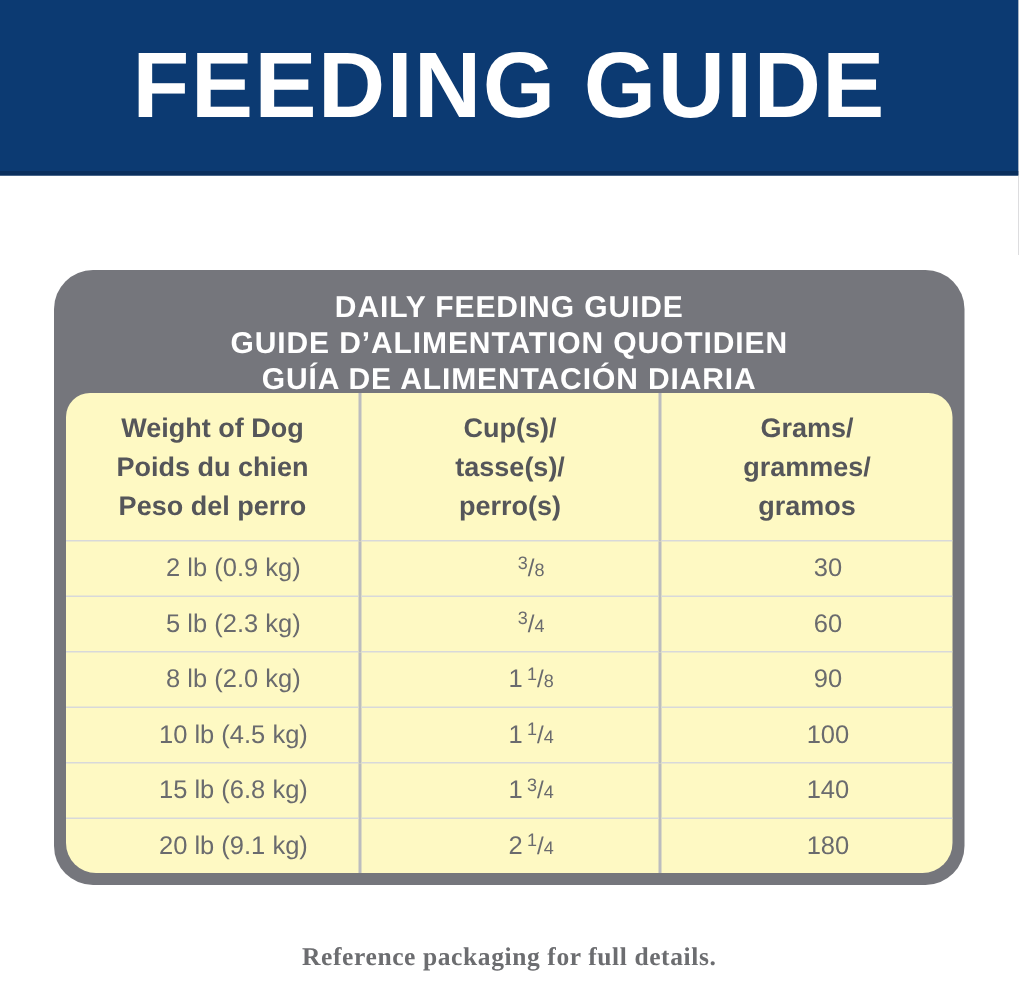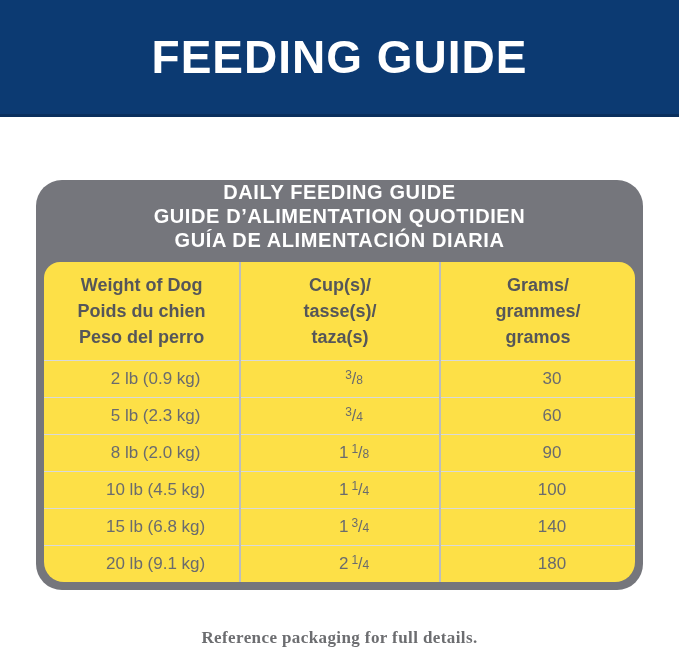--- a/index.html
+++ b/index.html
@@ -22,41 +22,42 @@
 
   .banner {
     position: absolute; left: 0; top: 0;
     width: 679px; height: 117px;
     background: var(--banner-blue);
     border-bottom: 3px solid #0a2f5d;
     display: flex; align-items: center; justify-content: center;
   }
   .banner-title {
     color: var(--header-text);
-    font-size: 46px; font-weight: 700;
+    font-size: 62px; font-weight: 700;
     letter-spacing: 1px; white-space: nowrap;
   }
 
   .card {
     position: absolute; left: 36px; top: 180px;
     width: 607px; height: 410px;
     background: var(--card-gray);
     border-radius: 26px;
   }
   .card-header {
+    padding-top: 13px;
     text-align: center;
     color: var(--header-text);
     font-weight: 700;
     font-size: 20px; line-height: 24px;
     letter-spacing: 0.6px;
   }
 
   .table-wrap {
     position: absolute; left: 8px; right: 8px; top: 82px; bottom: 8px;
-    background: #fde047;
+    background: #fef9c3;
     border-radius: 16px 16px 20px 20px;
     overflow: hidden;
   }
   table {
     width: 100%; height: 100%;
     border-collapse: collapse;
     table-layout: fixed;
   }
   th, td { text-align: center; vertical-align: middle; }
   th {
@@ -113,21 +114,21 @@
       <thead>
         <tr>
           <th>
             <span>Weight of Dog</span><br>
             <span>Poids du chien</span><br>
             <span>Peso del perro</span>
           </th>
           <th>
             <span>Cup(s)/</span><br>
             <span>tasse(s)/</span><br>
-            <span>taza(s)</span>
+            <span>perro(s)</span>
           </th>
           <th>
             <span>Grams/</span><br>
             <span>grammes/</span><br>
             <span>gramos</span>
           </th>
         </tr>
       </thead>
       <tbody>
           <tr>

